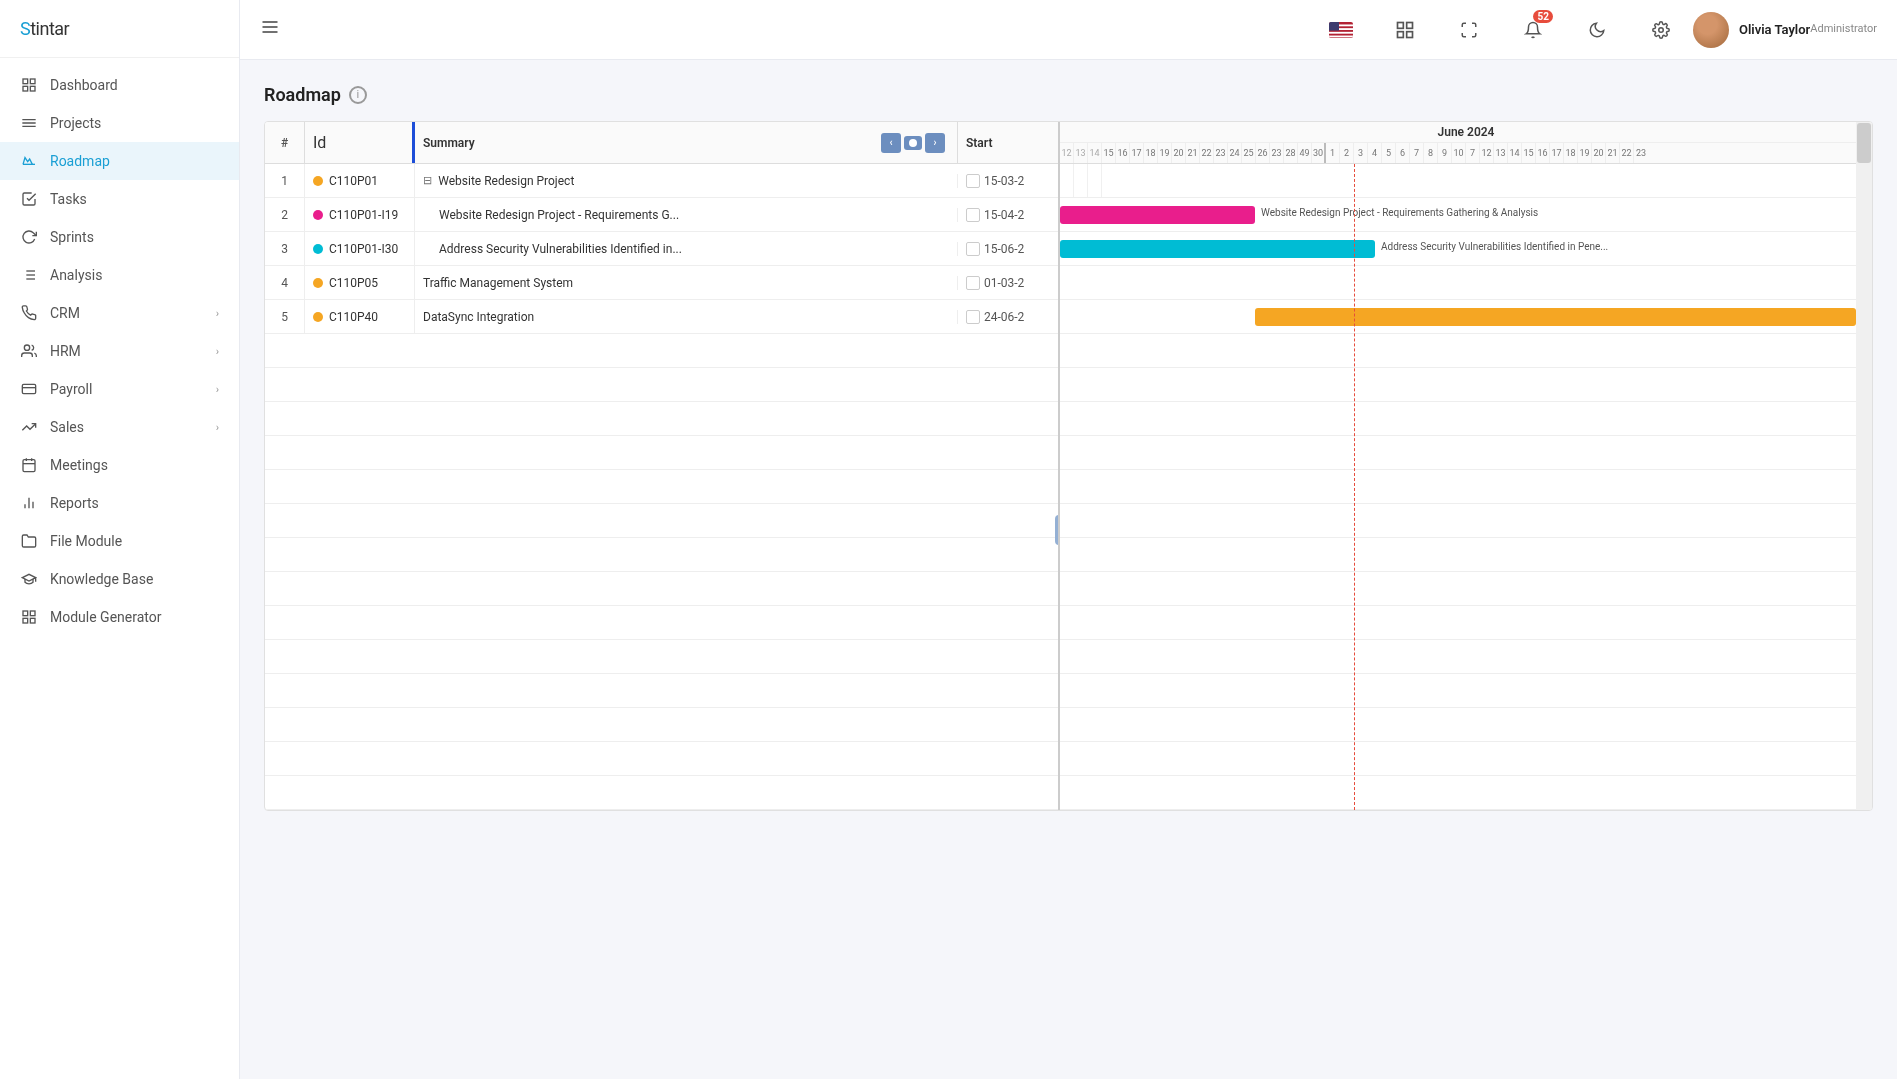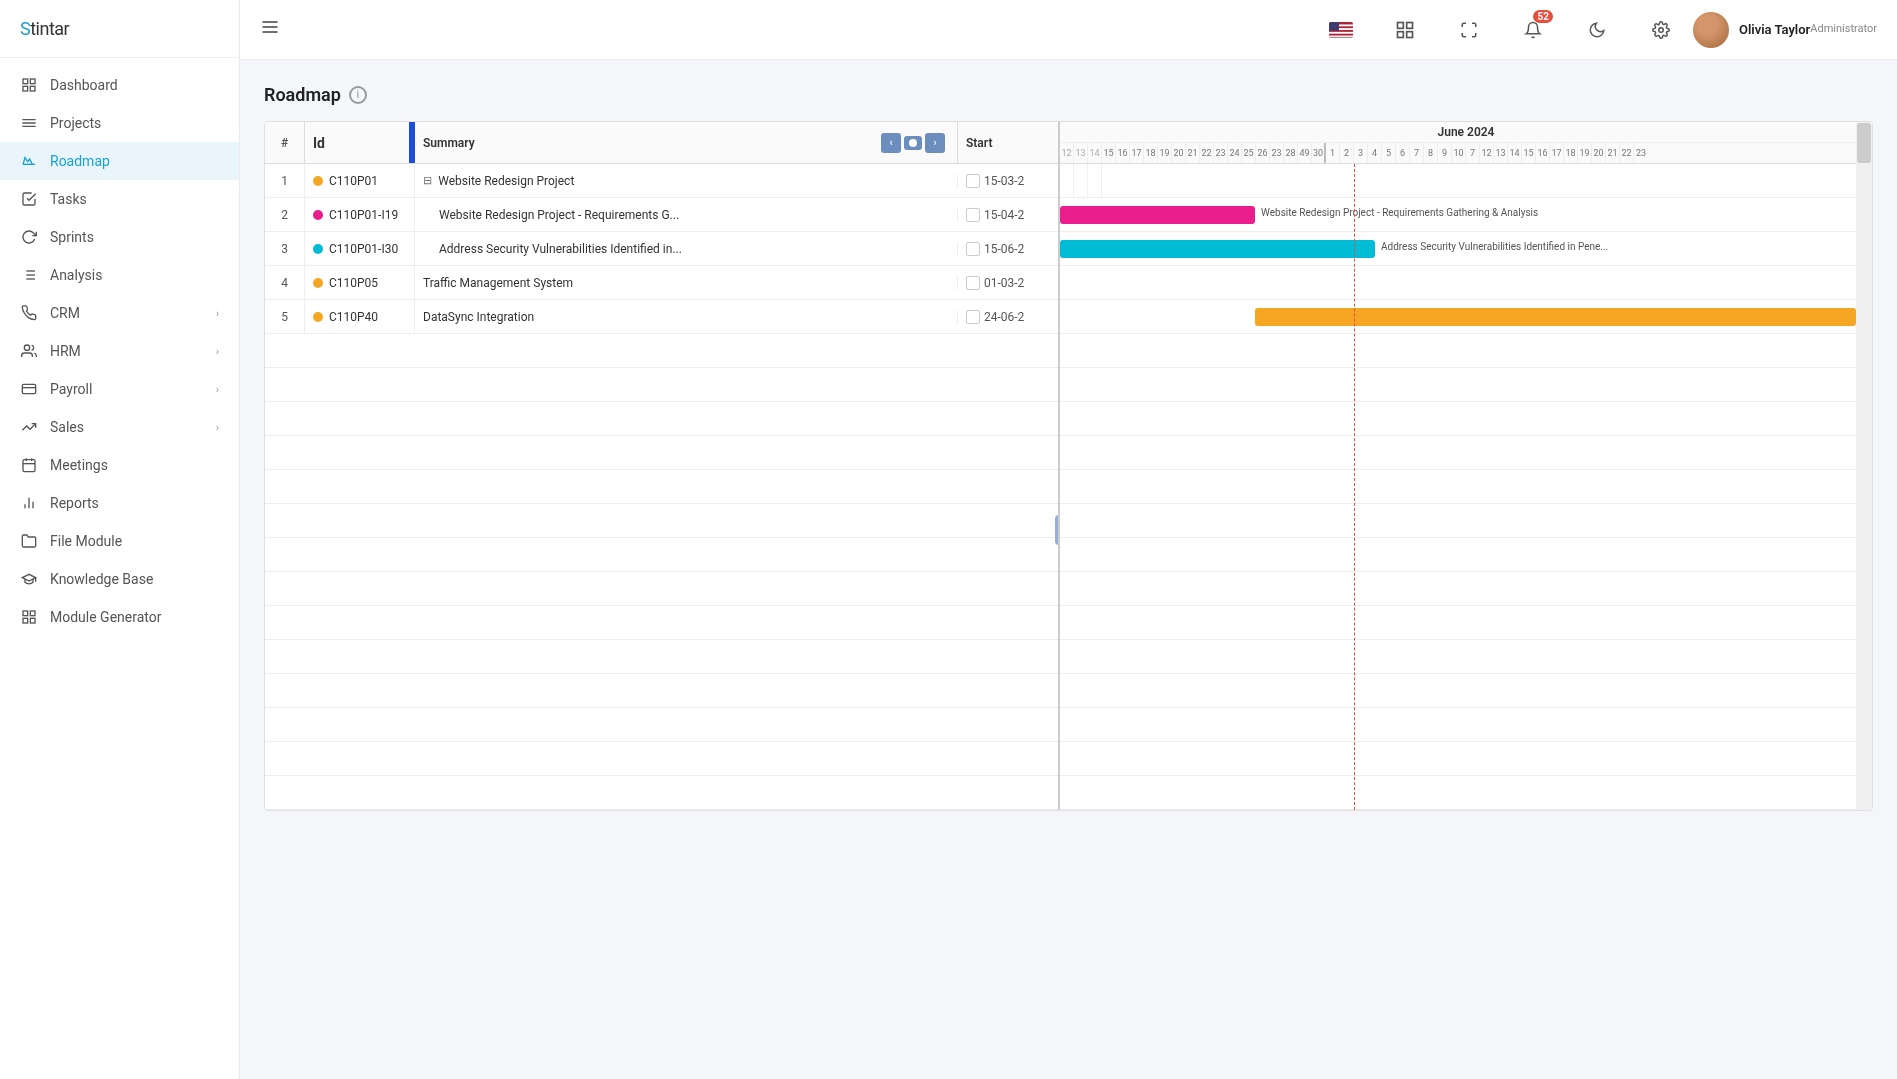--- a/index.html
+++ b/index.html
@@ -43,21 +43,21 @@
     .info-icon { width: 18px; height: 18px; border-radius: 50%; border: 2px solid #999; display: flex; align-items: center; justify-content: center; font-size: 11px; color: #999; cursor: pointer; }
 
     
     .gantt-wrapper { background: #fff; border: 1px solid #e0e0e0; border-radius: 4px; overflow: hidden; display: flex; flex-direction: column; }
     .gantt-container { display: flex; overflow: hidden; }
 
     
     .gantt-left { width: 795px; flex-shrink: 0; border-right: 2px solid #ccc; overflow: hidden; }
     .gantt-left-header { display: flex; border-bottom: 1px solid #ddd; background: #fafafa; height: 42px; }
     .col-num { width: 40px; border-right: 1px solid #ddd; display: flex; align-items: center; justify-content: center; font-size: 12px; font-weight: 600; color: #555; flex-shrink: 0; }
-    .col-id { width: 110px; border-right: 6px solid #1d4ed8; display: flex; align-items: center; padding: 0 8px; font-size: 14px; font-weight: 700; color: #333; flex-shrink: 0; }
+    .col-id { width: 110px; border-right: 3px solid #1d4ed8; display: flex; align-items: center; padding: 0 8px; font-size: 16px; font-weight: 400; color: #333; flex-shrink: 0; }
     .col-summary { flex: 1; border-right: 1px solid #ddd; display: flex; align-items: center; padding: 0 8px; font-size: 12px; font-weight: 600; color: #333; }
     .col-start { width: 100px; display: flex; align-items: center; padding: 0 8px; font-size: 12px; font-weight: 600; color: #333; flex-shrink: 0; }
 
     .gantt-row { display: flex; border-bottom: 1px solid #eee; height: 34px; align-items: center; }
     .cell-num { width: 40px; border-right: 1px solid #eee; display: flex; align-items: center; justify-content: center; font-size: 12px; color: #555; flex-shrink: 0; height: 100%; }
     .cell-id { width: 110px; border-right: 1px solid #eee; display: flex; align-items: center; padding: 0 8px; gap: 6px; font-size: 12px; color: #333; flex-shrink: 0; height: 100%; }
     .dot { width: 10px; height: 10px; border-radius: 50%; flex-shrink: 0; }
     .cell-summary { flex: 1; border-right: 1px solid #eee; display: flex; align-items: center; padding: 0 8px; font-size: 12px; color: #333; overflow: hidden; white-space: nowrap; text-overflow: ellipsis; }
     .cell-summary-inner { overflow: hidden; white-space: nowrap; text-overflow: ellipsis; display: flex; align-items: center; gap: 6px; }
     .expand-icon { font-size: 11px; color: #777; flex-shrink: 0; cursor: pointer; }

